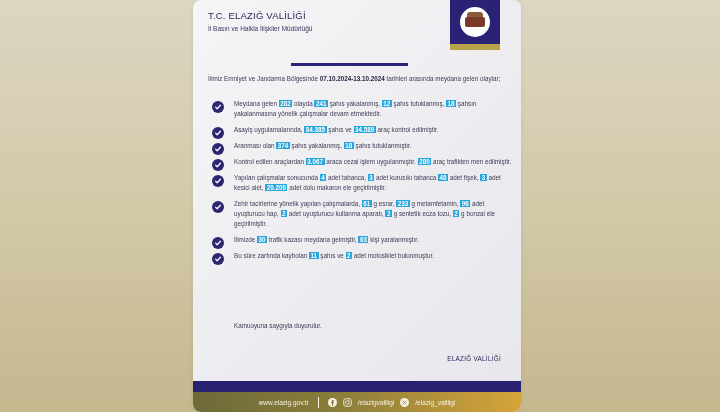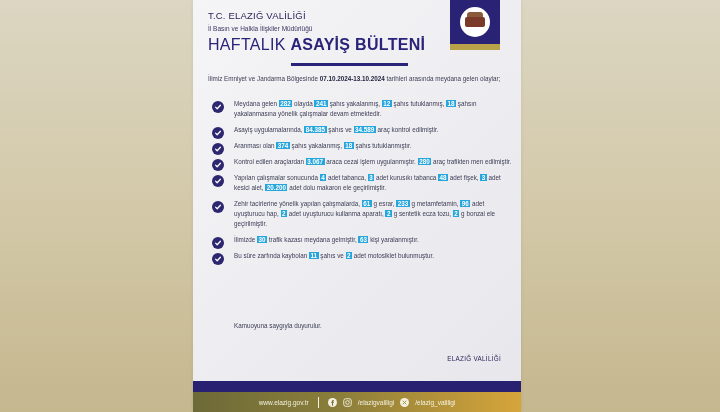--- a/index.html
+++ b/index.html
@@ -7,20 +7,21 @@
     width:720px; height:412px; overflow:hidden;
     background: linear-gradient(180deg, #dcd6c2 0%, #d3c9a9 50%, #c5b78e 100%);
     font-family: "Liberation Sans", sans-serif;
     position:relative;
   }
   .card {
     position:absolute; left:193px; top:0; width:328px; height:412px;
     background: linear-gradient(135deg, #f5f5f7 0%, #ececf0 60%, #e6e6ec 100%);
     box-shadow: 0 0 4px rgba(0,0,0,0.08);
     overflow:hidden;
+    border-radius:8px;
   }
   .hdr-org { position:absolute; left:15px; top:10px; font-size:9.5px; color:#2a2458; letter-spacing:0.2px; }
   .hdr-sub { position:absolute; left:15px; top:25px; font-size:6.5px; color:#3a3560; }
   .hdr-title { position:absolute; left:15px; top:36px; font-size:16px; font-weight:bold; color:#29237a; letter-spacing:0.3px; white-space:nowrap; }
   .hdr-title .light { font-weight:normal; }
   .logo-box {
     position:absolute; left:257px; top:0; width:50px; height:44px; background:#2a2274;
   }
   .logo-box .gold { position:absolute; left:0; bottom:-6px; width:50px; height:6px; background:#b9a24a; }
   .logo-circle {
@@ -51,21 +52,20 @@
   }
   .sep { width:1px; height:11px; background:#f5f1e0; margin:0 3px; }
   .soc-icon { width:9px; height:9px; display:inline-flex; align-items:center; justify-content:center; }
 </style>
 </head>
 <body>
 
 <div class="card">
   <div class="hdr-org">T.C. ELAZIĞ VALİLİĞİ</div>
   <div class="hdr-sub">İl Basın ve Halkla İlişkiler Müdürlüğü</div>
-  <div class="hdr-title"><span class="light">HAFTALIK </span><span>ASAYİŞ BÜLTENİ</span></div>
   <div class="logo-box">
     <div class="logo-circle">
         <div class="logo-inner"></div>
       </div>
     <div class="gold"></div>
   </div>
   <div class="title-rule"></div>
 
   <div class="intro">
     <span>İlimiz Emniyet ve Jandarma Bölgesinde </span><b>07.10.2024-13.10.2024</b><span> tarihleri arasında meydana gelen olaylar;</span>

